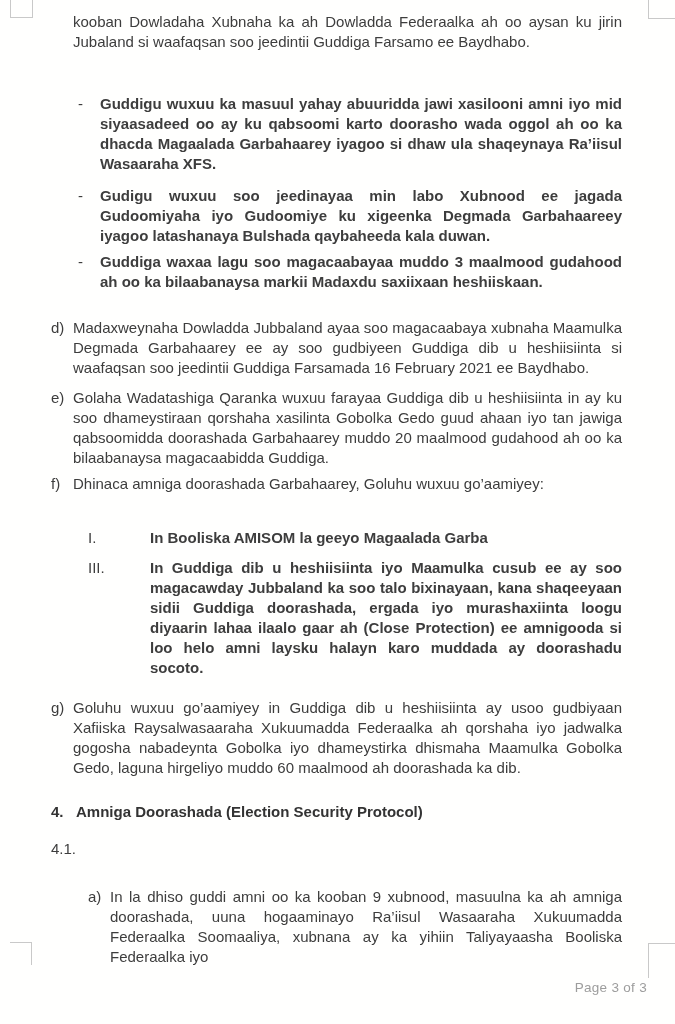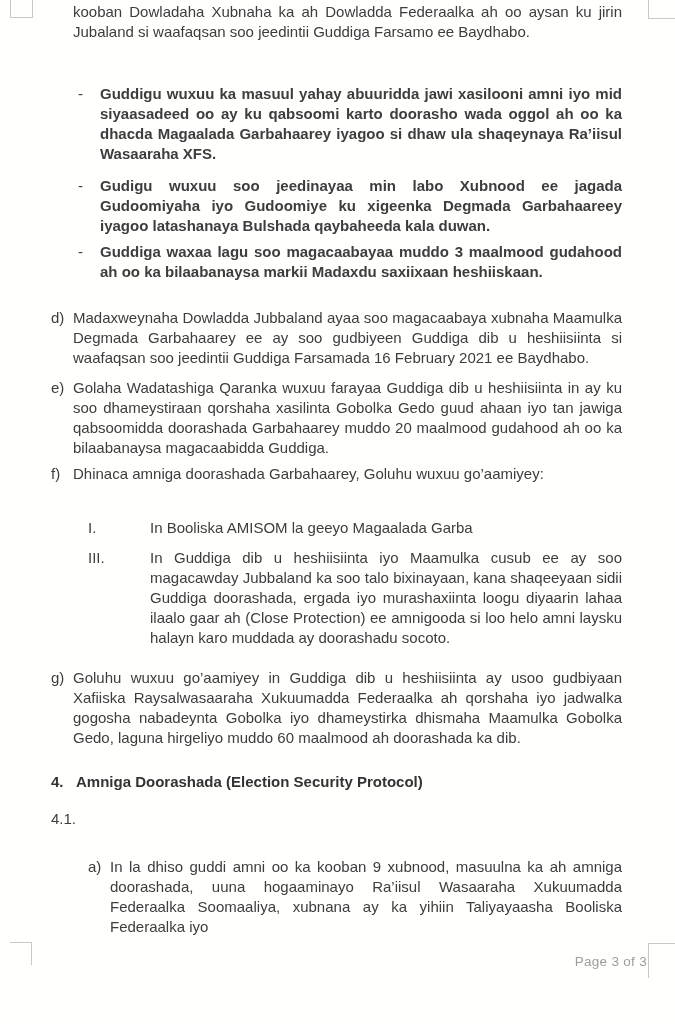--- a/index.html
+++ b/index.html
@@ -14,21 +14,21 @@
     background: #fffffe;
     overflow: hidden;
     font-family: "Liberation Sans", "DejaVu Sans", sans-serif;
     font-size: 15px;
     line-height: 20px;
     color: #3d3d3d;
     box-sizing: border-box;
   }
   .content {
     position: absolute;
-    top: 2px;
+    top: 12px;
     left: 51px;
     right: 53px;
   }
   p { margin: 0; }
   .just { text-align: justify; text-justify: inter-word; }
 
   
   .intro {
     margin-left: 22px;
     margin-bottom: 42px;
@@ -61,21 +61,21 @@
   .item-g { margin-bottom: 24px; }
 
   
   .ritem {
     display: flex;
     margin-left: 37px;
   }
   .ritem .marker {
     flex: 0 0 62px;
   }
-  .ritem .rtext { flex: 1; }
+  .ritem .rtext { flex: 1; font-weight: bold; }
   .item-i  { margin-bottom: 10px; }
   .item-ii { margin-bottom: 8px; }
   .item-iii { margin-bottom: 20px; }
 
   
   .heading {
     display: flex;
     font-weight: bold;
     color: #333333;
     margin-bottom: 17px;
@@ -90,21 +90,21 @@
 
   .item-a {
     margin-left: 37px;
     margin-bottom: 0;
   }
 
   
   .footer {
     position: absolute;
     right: 28px;
-    bottom: 52px;
+    bottom: 26px;
     font-size: 13.5px;
     color: #9d9d9d;
     letter-spacing: 0.3px;
   }
 
   
   .corner {
     position: absolute;
     pointer-events: none;
   }

